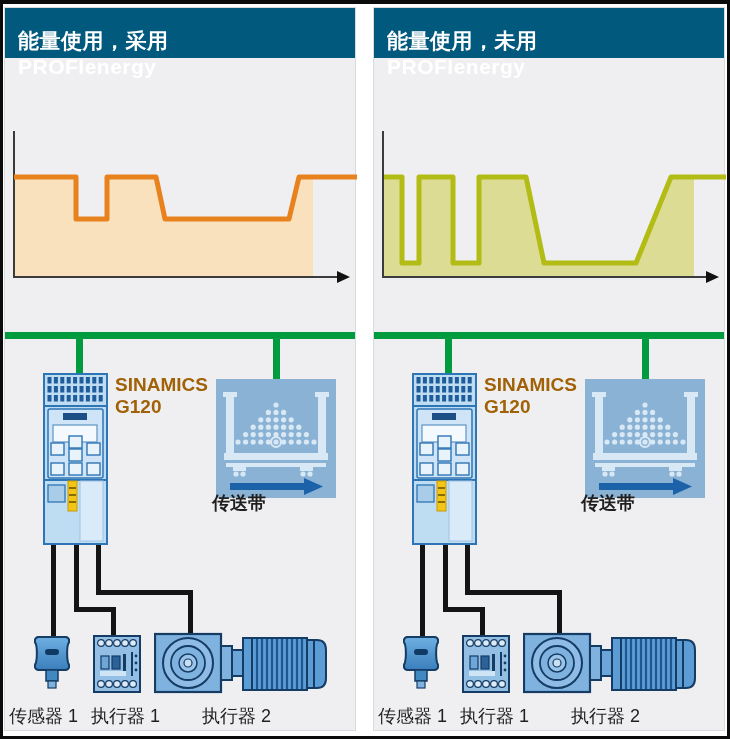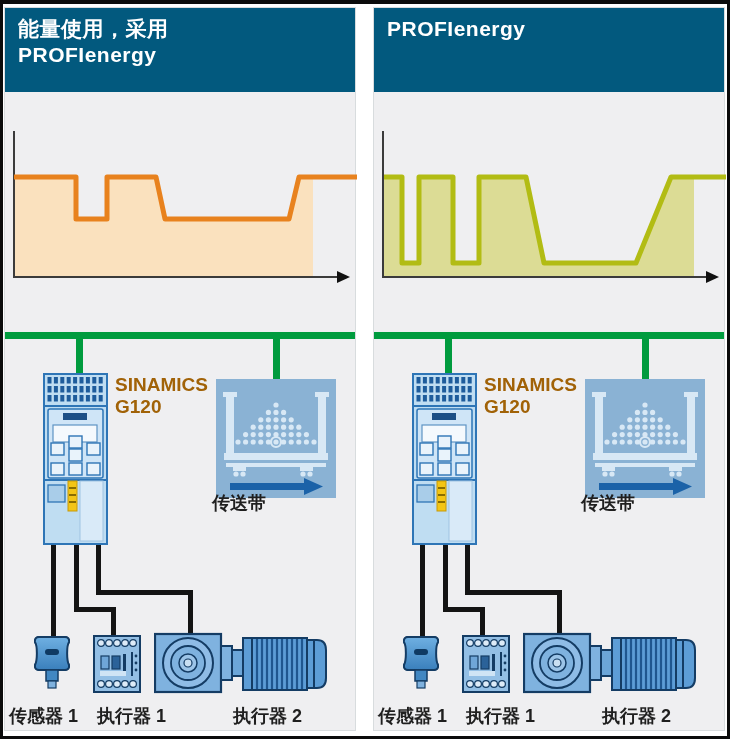--- a/index.html
+++ b/index.html
@@ -1,39 +1,39 @@
 <!DOCTYPE html>
 <html><head>
 <meta charset="utf-8">
 <style>
   html,body{margin:0;padding:0;background:#dcdcdc;font-family:"Liberation Sans","DejaVu Sans",sans-serif;}
   .stage{position:relative;width:730px;height:739px;background:#ffffff;border:3px solid #0b0b0b;border-top-width:4px;box-sizing:border-box;overflow:hidden;}
   .panel{position:absolute;top:3px;width:352px;height:724px;background:#efeff1;border:1px solid #d8dcde;box-sizing:border-box;}
   .panel-left{left:1px;}
   .panel-right{left:370px;}
-  .panel-header{position:absolute;left:0;top:0;width:100%;height:84px;background:#02597e;box-sizing:border-box;padding:8px 0 0 13px;}
+  .panel-header{position:absolute;left:0;top:0;width:100%;height:50px;background:#02597e;box-sizing:border-box;padding:20px 0 0 13px;}
   .panel-header .hl{display:block;color:#ffffff;font-size:21px;font-weight:bold;line-height:26px;letter-spacing:0.5px;}
   .chart-svg{position:absolute;left:0;top:64px;width:352px;height:232px;}
   .bus{position:absolute;left:0;top:324px;width:100%;height:7px;background:#009b3e;z-index:1;}
   .bus-drop{position:absolute;width:7px;background:#009b3e;z-index:1;}
   .drop-drive{left:71px;top:328px;height:40px;}
   .drop-conveyor{left:268px;top:328px;height:46px;}
   .drive-svg{position:absolute;left:38px;top:365px;width:65px;height:172px;z-index:3;}
   .sinamics-label{position:absolute;left:110px;top:366px;z-index:2;color:#a16207;font-size:19px;font-weight:600;line-height:22px;}
   .conveyor{position:absolute;left:211px;top:371px;width:120px;height:119px;background:#8ab2d4;z-index:2;}
   .conveyor svg{position:absolute;left:0;top:0;}
   .conveyor-label{position:absolute;left:207px;top:483px;color:#1f1f1f;font-size:18px;font-weight:600;z-index:2;}
   .wire{position:absolute;background:#141414;z-index:1;}
   .sensor-svg{position:absolute;left:27px;top:626px;width:40px;height:58px;z-index:2;}
   .actuator1-svg{position:absolute;left:88px;top:627px;width:48px;height:58px;z-index:2;}
   .actuator2-svg{position:absolute;left:149px;top:624px;width:174px;height:62px;z-index:2;}
-  .device-labels span{position:absolute;top:696px;color:#1f1f1f;font-size:18px;font-weight:700;white-space:nowrap;z-index:2;}
+  .device-labels span{position:absolute;top:696px;color:#1f1f1f;font-size:18px;font-weight:400;white-space:nowrap;z-index:2;}
   .lbl-sensor1{left:4px;}
-  .lbl-actuator1{left:92px;}
-  .lbl-actuator2{left:197px;margin-left:31px;}
+  .lbl-actuator1{left:86px;}
+  .lbl-actuator2{left:197px;}
 </style>
 </head>
 <body>
 
 <div class="stage">
 
   <div class="panel panel-left">
 
     <div class="panel-header">
       <span class="hl">能量使用，采用</span>
@@ -255,20 +255,21 @@
     <div class="device-labels">
       <span class="lbl-sensor1">传感器 1</span>
       <span class="lbl-actuator1">执行器 1</span>
       <span class="lbl-actuator2">执行器 2</span>
     </div>
   </div>
 
 <div class="panel panel-right">
 
     <div class="panel-header">
+      <span class="hl">能量使用，未用</span>
       <span class="hl">PROFIenergy</span>
     </div>
 
     <svg class="chart-svg" viewBox="0 0 352 232">
         <polygon points="10,105 28,105 28,191 45,191 45,105 79,105 79,191 105,191 105,105 152,105 170,191 262,191 297,105 320,105 320,205 10,205" fill="#dcdc95"></polygon>
         <line x1="9" y1="59" x2="9" y2="206" stroke="#3b3b3b" stroke-width="2"></line>
         <line x1="9" y1="205" x2="334" y2="205" stroke="#3b3b3b" stroke-width="2"></line>
         <polygon points="332,199 345,205 332,211" fill="#111"></polygon>
         <polyline points="10,105 28,105 28,191 45,191 45,105 79,105 79,191 105,191 105,105 152,105 170,191 262,191 297,105 352,105" fill="none" stroke="#b2bc14" stroke-width="5" stroke-linejoin="round" stroke-linecap="butt"></polyline>
       </svg>

